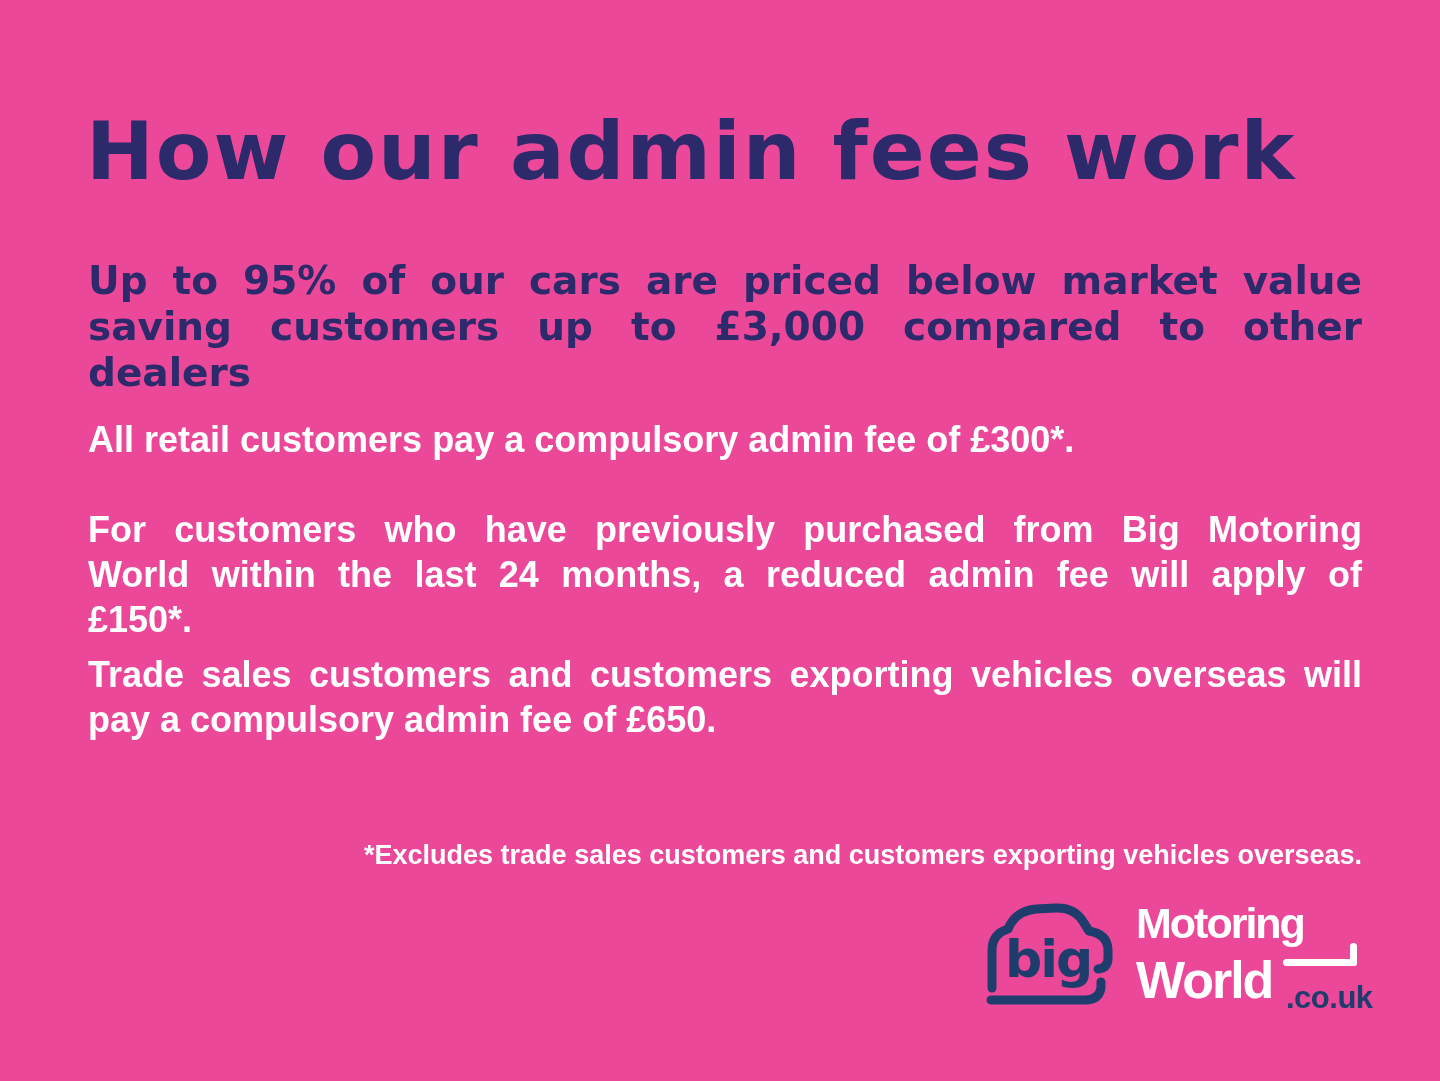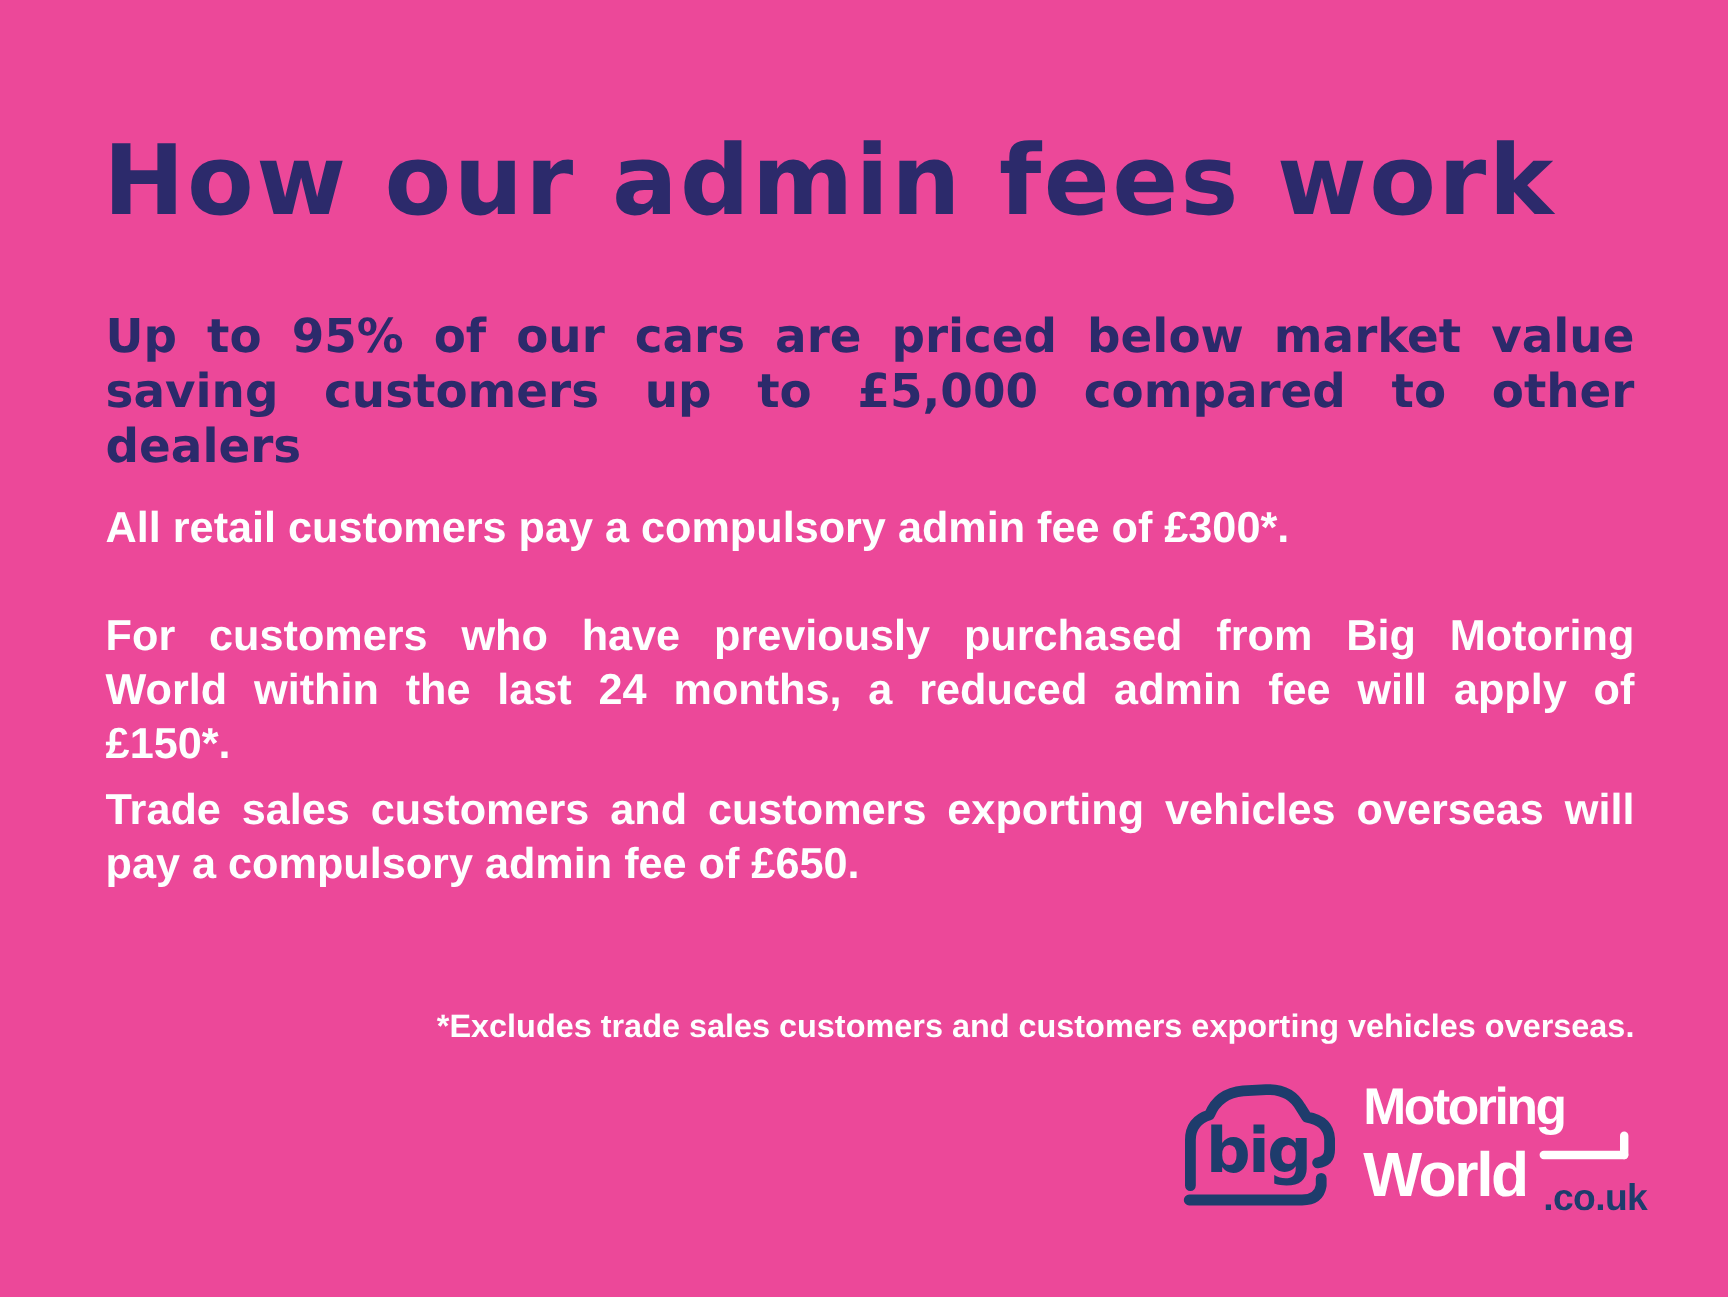--- a/index.html
+++ b/index.html
@@ -88,21 +88,21 @@
 </style>
 </head>
 <body>
 
 <div class="poster">
 
   <div class="heading">How our admin fees work</div>
 
   <div class="subheading">
     <span class="line stretch">Up to 95% of our cars are priced below market value</span>
-    <span class="line stretch">saving customers up to £5,000 compared to other</span>
+    <span class="line stretch">saving customers up to £3,000 compared to other</span>
     <span class="line">dealers</span>
   </div>
 
   <div class="bodycopy para1">
     <span class="line">All retail customers pay a compulsory admin fee of £300*.</span>
   </div>
 
   <div class="bodycopy para2">
     <span class="line stretch">For customers who have previously purchased from Big Motoring</span>
     <span class="line stretch">World within the last 24 months, a reduced admin fee will apply of</span>

